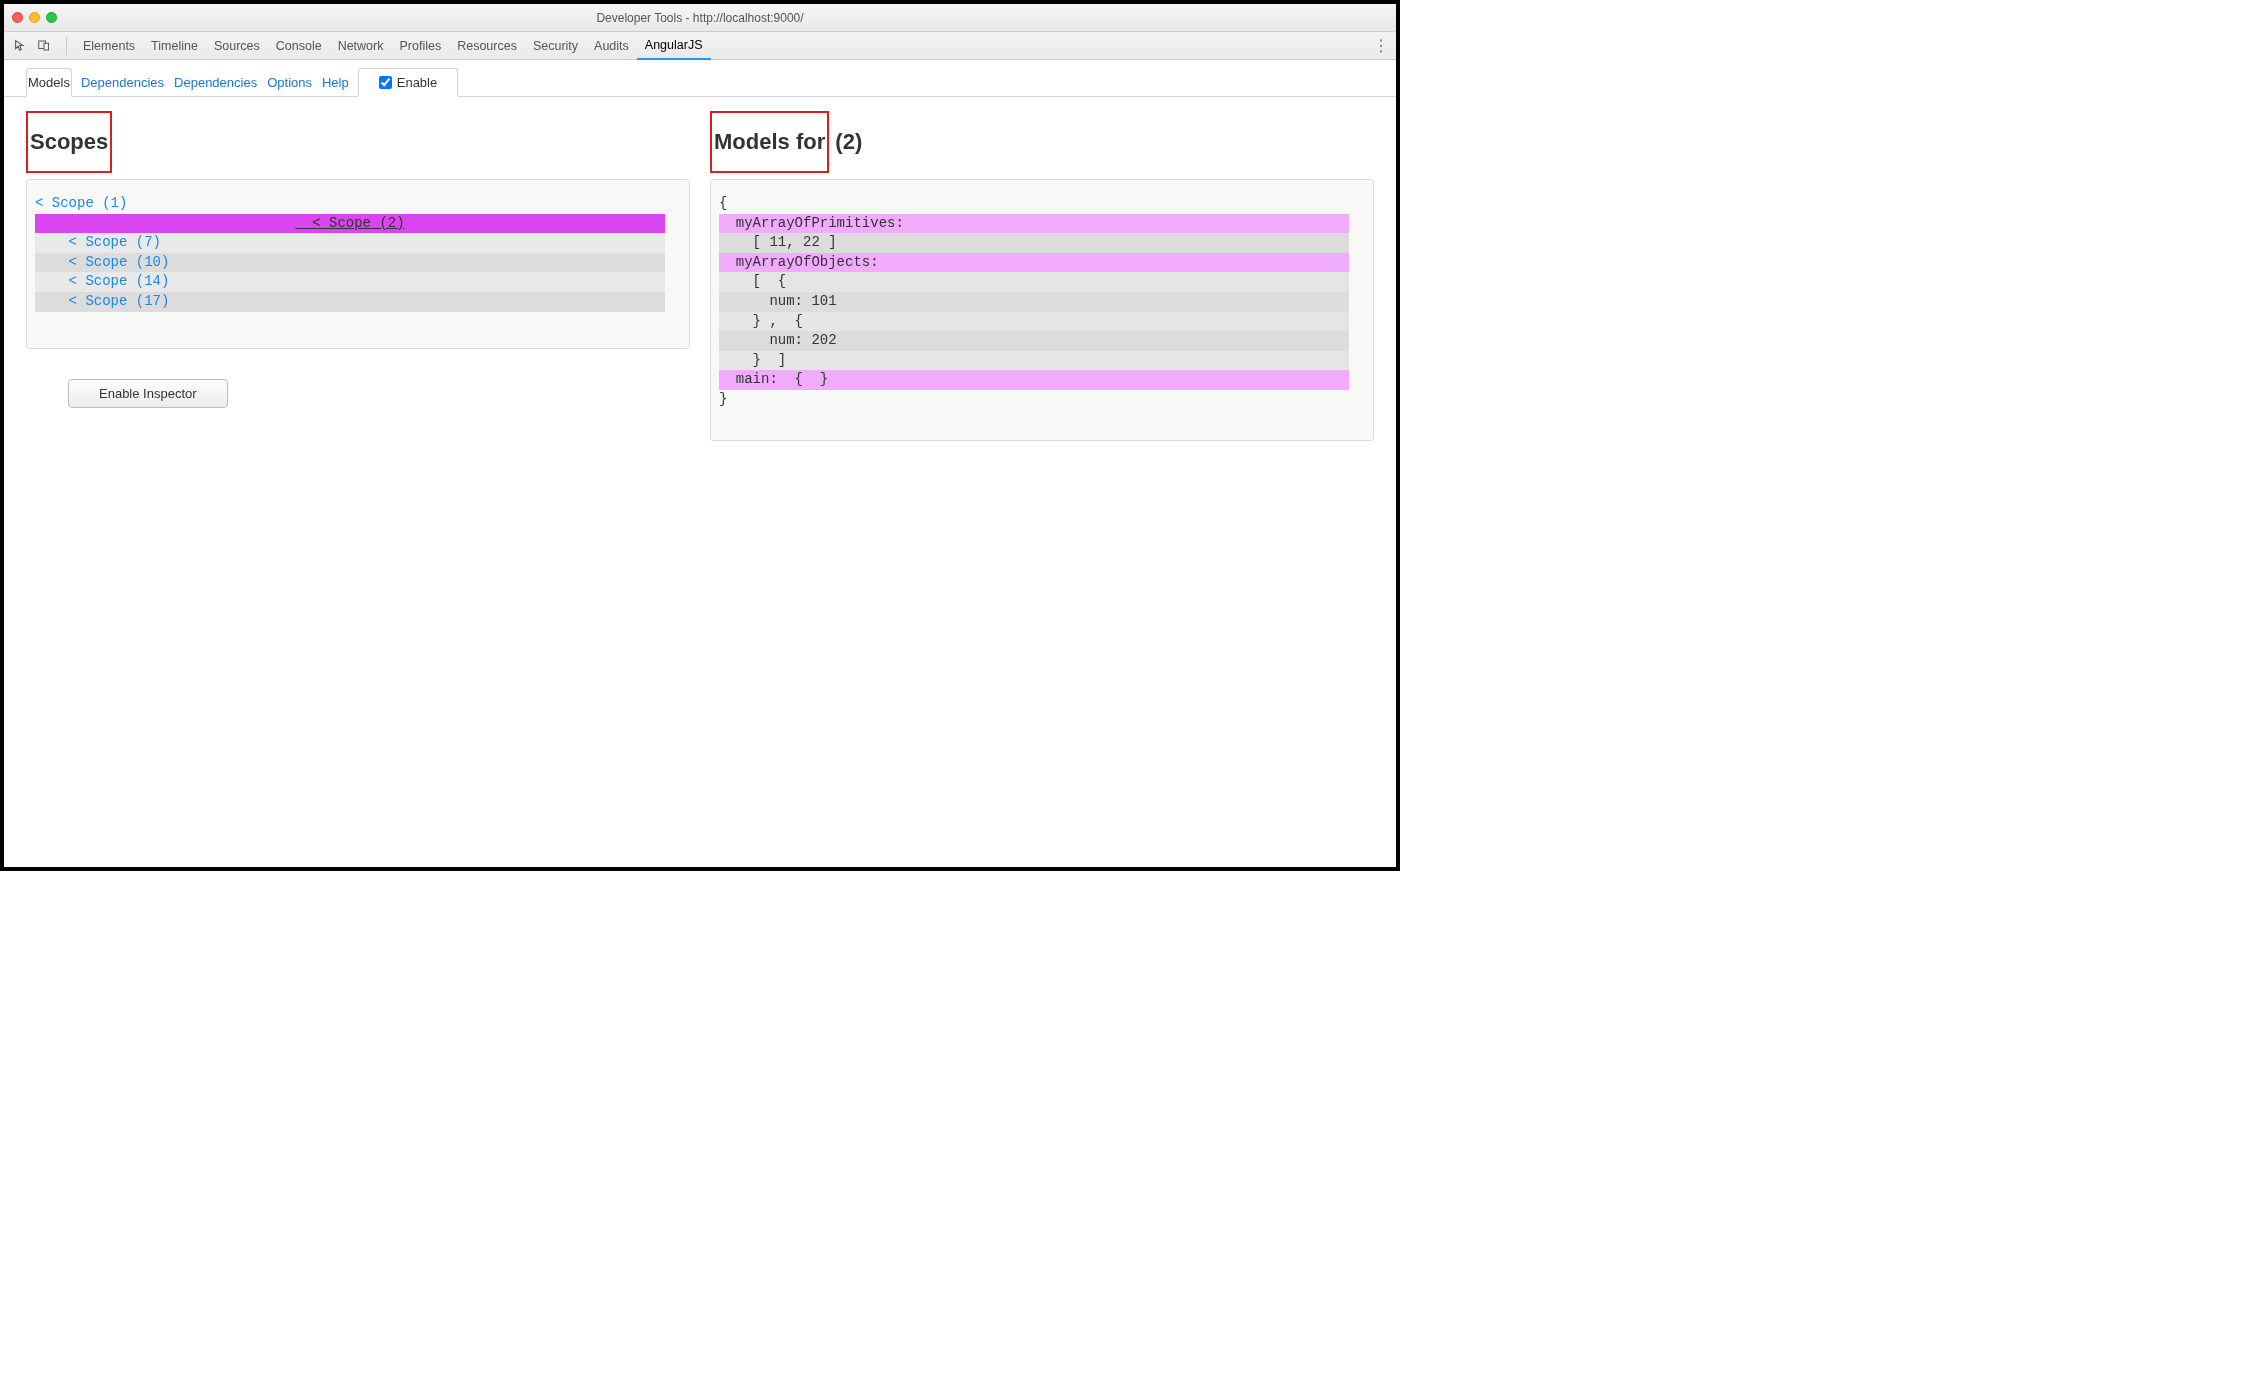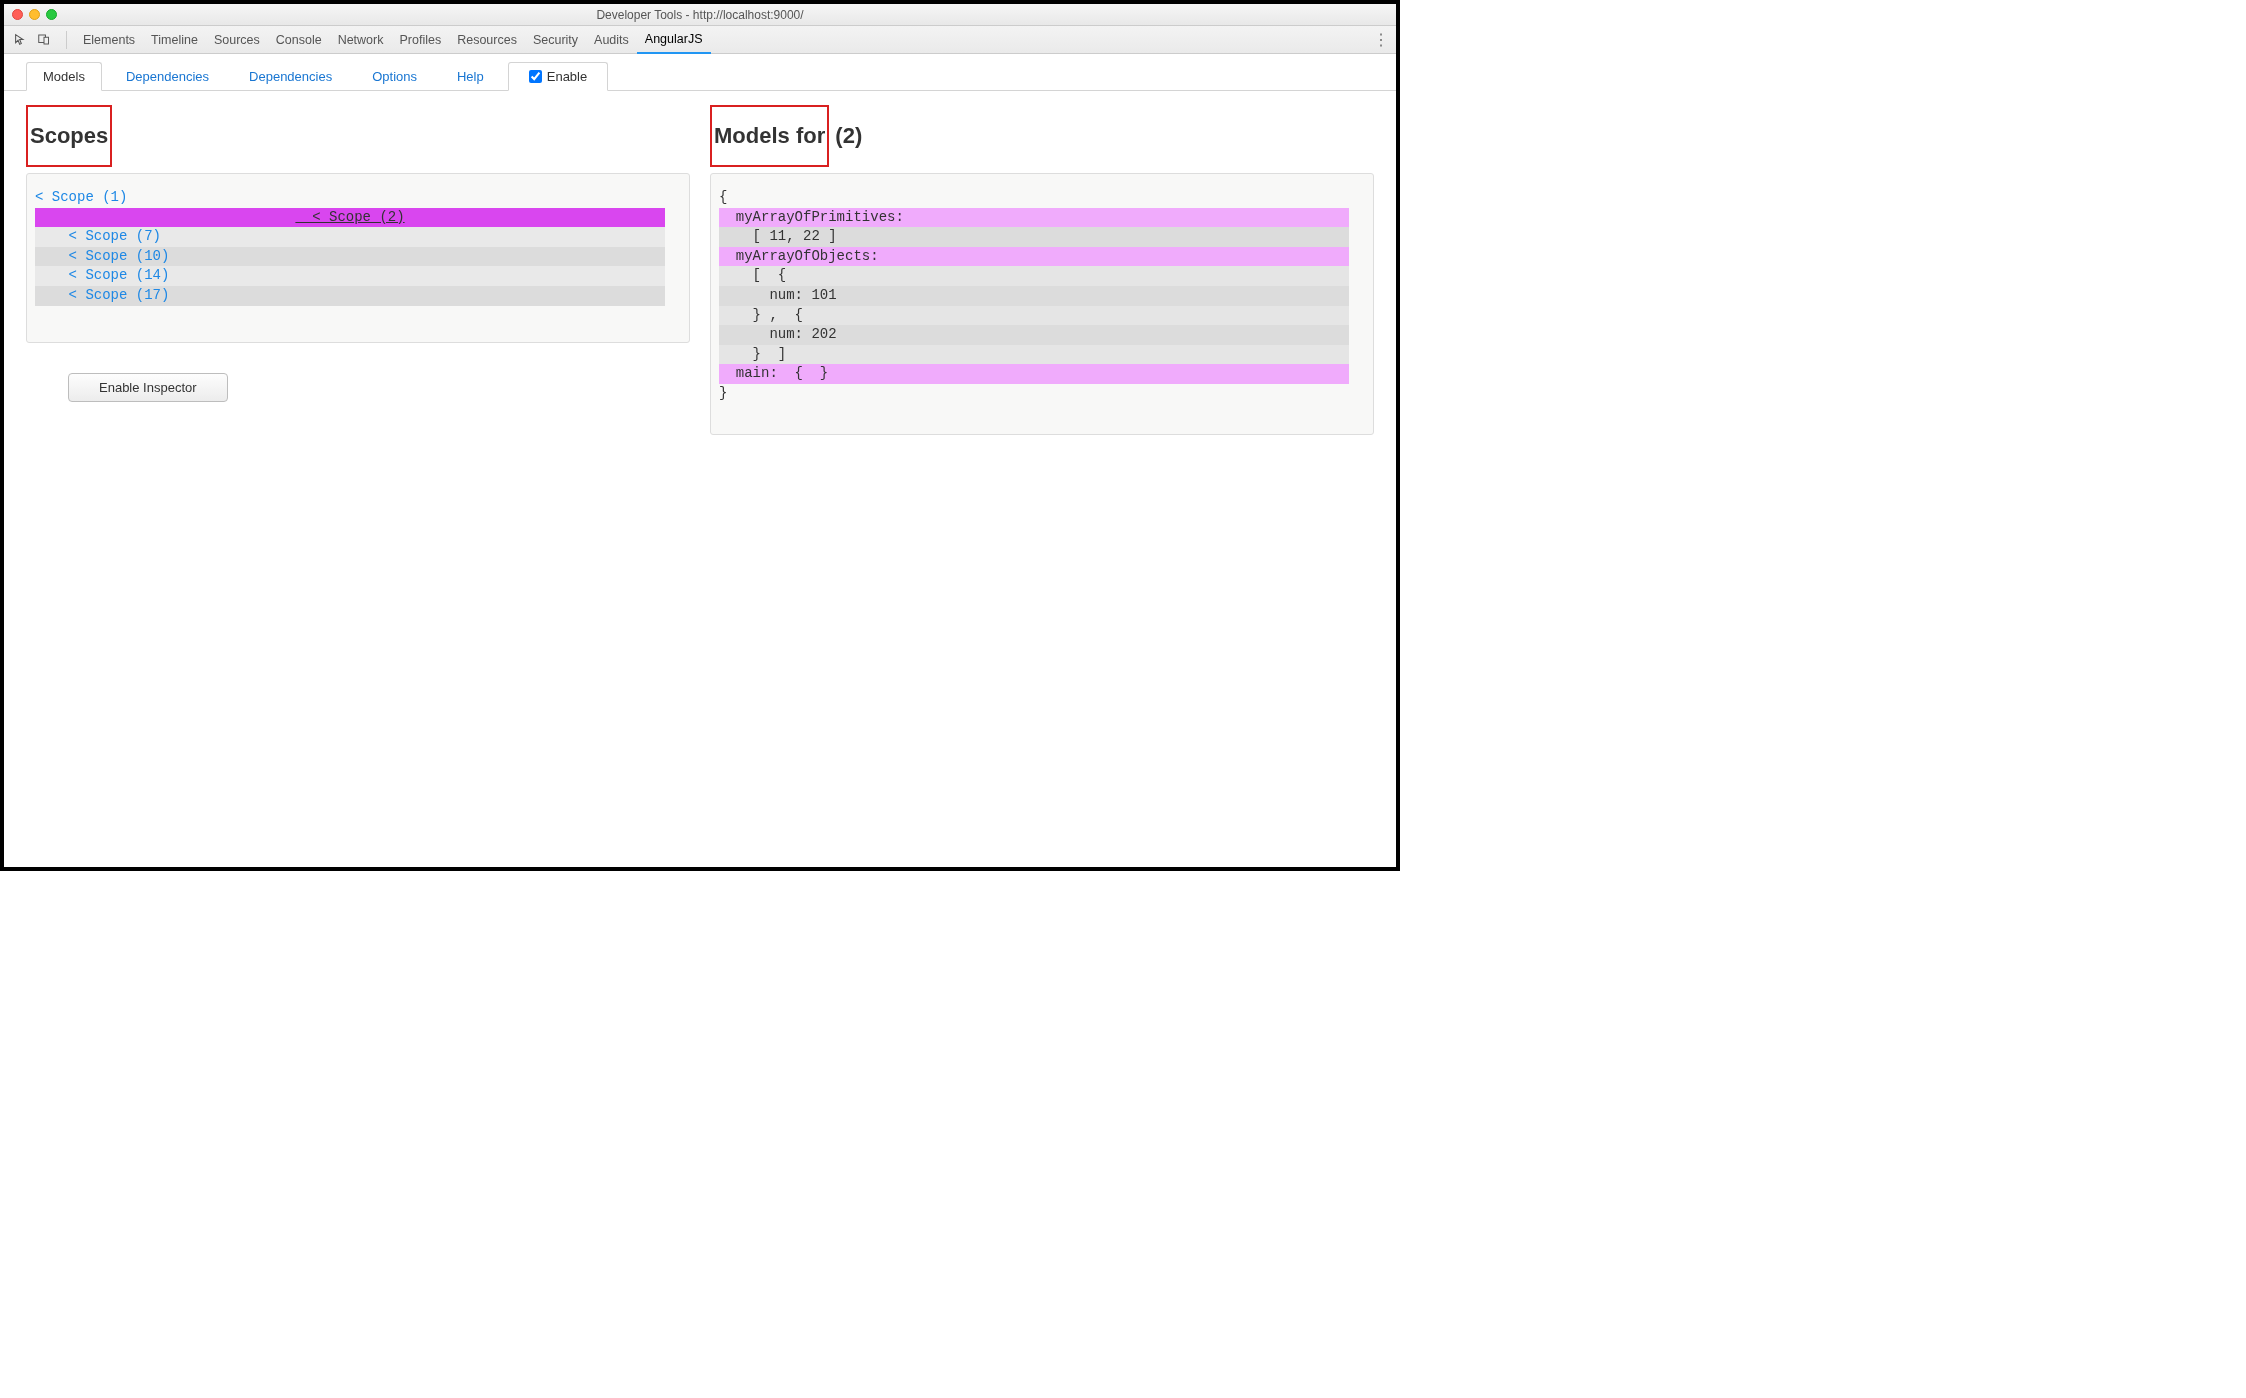--- a/index.html
+++ b/index.html
@@ -5,21 +5,21 @@
     * { margin: 0; padding: 0; box-sizing: border-box; }
     body {
       font-family: -apple-system, BlinkMacSystemFont, "Helvetica Neue", Arial, sans-serif;
       background: #fff;
       border: 4px solid #000;
       width: 1400px;
       height: 871px;
       overflow: hidden;
     }
     .titlebar {
-      height: 22px;
+      height: 28px;
       background: linear-gradient(#f6f6f6, #e8e8e8);
       display: flex;
       align-items: center;
       padding: 0 8px;
       border-bottom: 1px solid #ccc;
       position: relative;
     }
     .traffic { display: flex; gap: 6px; }
     .tl { width: 11px; height: 11px; border-radius: 50%; }
     .tl.red { background: #ff5f57; border: 0.5px solid #e14640; }
@@ -70,21 +70,21 @@
       letter-spacing: -2px;
     }
     .subtabs {
       display: flex;
       align-items: center;
       padding: 8px 0 0 22px;
       border-bottom: 1px solid #d4d4d4;
       font-size: 13px;
     }
     .subtab {
-      padding: 6px 16px;
+      padding: 6px 1px;
       color: #1976d2;
       cursor: pointer;
       margin-right: 8px;
     }
     .subtab.active {
       color: #333;
       border: 1px solid #d4d4d4;
       border-bottom: 1px solid #fff;
       margin-bottom: -1px;
       border-radius: 3px 3px 0 0;

